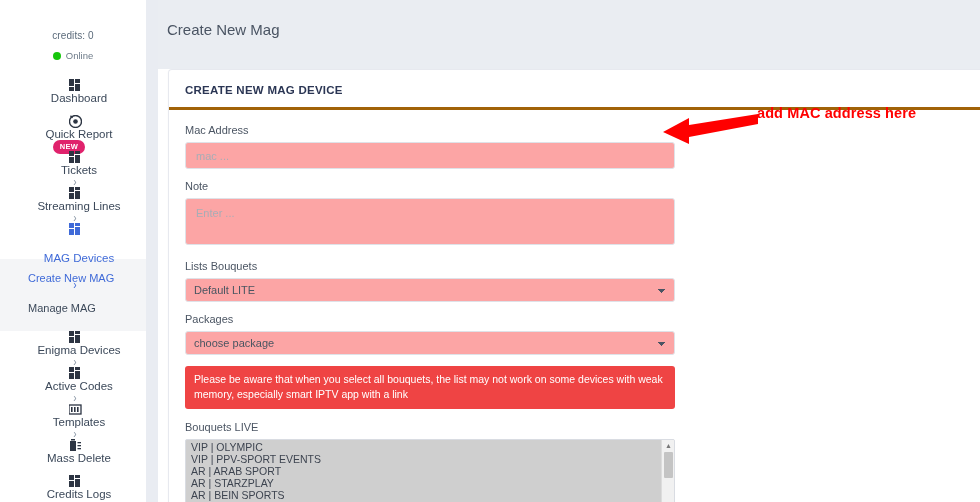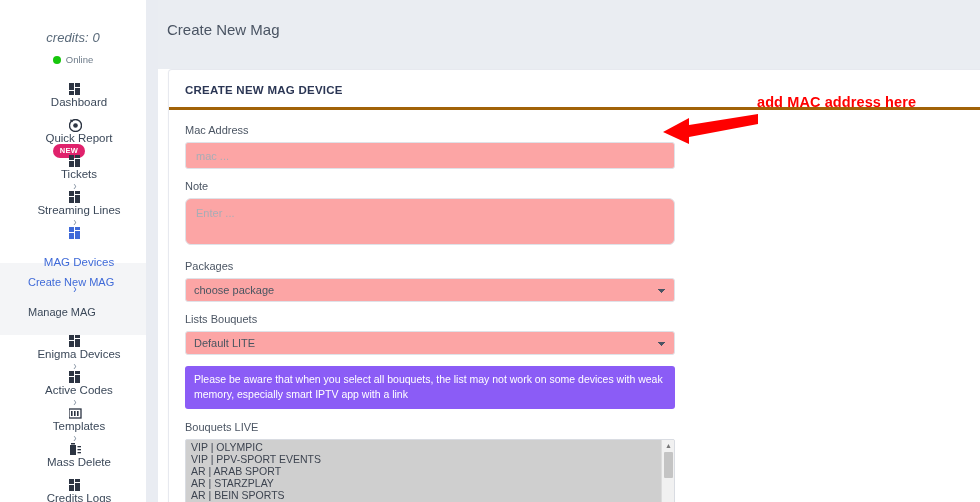--- a/index.html
+++ b/index.html
@@ -24,24 +24,23 @@
     background: #ffffff;
     flex: 0 0 146px;
     position: relative;
     overflow: hidden;
   }
   .side-status {
     padding-top: 30px;
     text-align: center;
   }
   .credits {
-    font-size: 13px;
+    font-size: 10px;
     color: #5a6a7a;
     letter-spacing: .1px;
-    font-style: italic;
   }
   .online-row {
     margin-top: 9px;
     display: flex;
     align-items: center;
     justify-content: center;
     gap: 5px;
   }
   .dot {
     width: 8px; height: 8px;
@@ -186,41 +185,40 @@
   }
   .input {
     height: 27px;
     padding: 0 10px;
   }
   .textarea {
     height: 47px;
     padding: 7px 10px;
     resize: none;
     line-height: 1.3;
-    border-radius: 6px;
   }
   .input::placeholder, .textarea::placeholder { color: #a8adb6; }
   .select {
     height: 24px;
     padding: 0 22px 0 8px;
     -webkit-appearance: none;
     appearance: none;
     background-image:
       linear-gradient(45deg, transparent 50%, #4a5463 50%),
       linear-gradient(135deg, #4a5463 50%, transparent 50%);
     background-position:
       calc(100% - 12px) 10px,
       calc(100% - 8px) 10px;
     background-size: 4px 4px, 4px 4px;
     background-repeat: no-repeat;
   }
 
   .alert {
     width: 490px;
-    background: #8b5cf6;
+    background: #ef4444;
     color: #ffffff;
     font-size: 10.5px;
     line-height: 1.45;
     padding: 6px 9px 7px 9px;
     border-radius: 3px;
     margin-bottom: 12px;
   }
 
   .listbox {
     width: 490px;
@@ -255,21 +253,21 @@
   .lb-thumb {
     width: 9px; height: 26px;
     margin: 1px auto 0 auto;
     background: #c4c4c4;
     border-radius: 1px;
   }
 
   
   .annot-text {
     position: absolute;
-    left: 757px; top: 94px;
+    left: 757px; top: 105px;
     font-size: 14.5px;
     font-weight: bold;
     color: #ff0000;
     white-space: nowrap;
     letter-spacing: .1px;
   }
   .annot-arrow {
     position: absolute;
     left: 663px; top: 110px;
     width: 95px; height: 40px;
@@ -452,30 +450,30 @@
           <label class="field-label">Mac Address</label>
           <input class="input" type="text" placeholder="mac ..." style="">
         </div>
 
         <div class="field">
           <label class="field-label">Note</label>
           <textarea class="textarea" placeholder="Enter ..." style=""></textarea>
         </div>
 
         <div class="field">
+          <label class="field-label">Lists Bouquets</label>
+          <select class="select">
+            <option>Default LITE</option>
+          </select>
+        </div>
+
+        <div class="field">
           <label class="field-label">Packages</label>
           <select class="select">
             <option>choose package</option>
-          </select>
-        </div>
-
-        <div class="field">
-          <label class="field-label">Lists Bouquets</label>
-          <select class="select">
-            <option>Default LITE</option>
           </select>
         </div>
 
         <div class="alert">Please be aware that when you select all bouquets, the list may not work on some devices with weak memory, especially smart IPTV app with a link</div>
 
         <div class="field">
           <label class="field-label">Bouquets LIVE</label>
           <div class="listbox">
             <div class="opt">VIP | OLYMPIC</div>
             <div class="opt">VIP | PPV-SPORT EVENTS</div>

